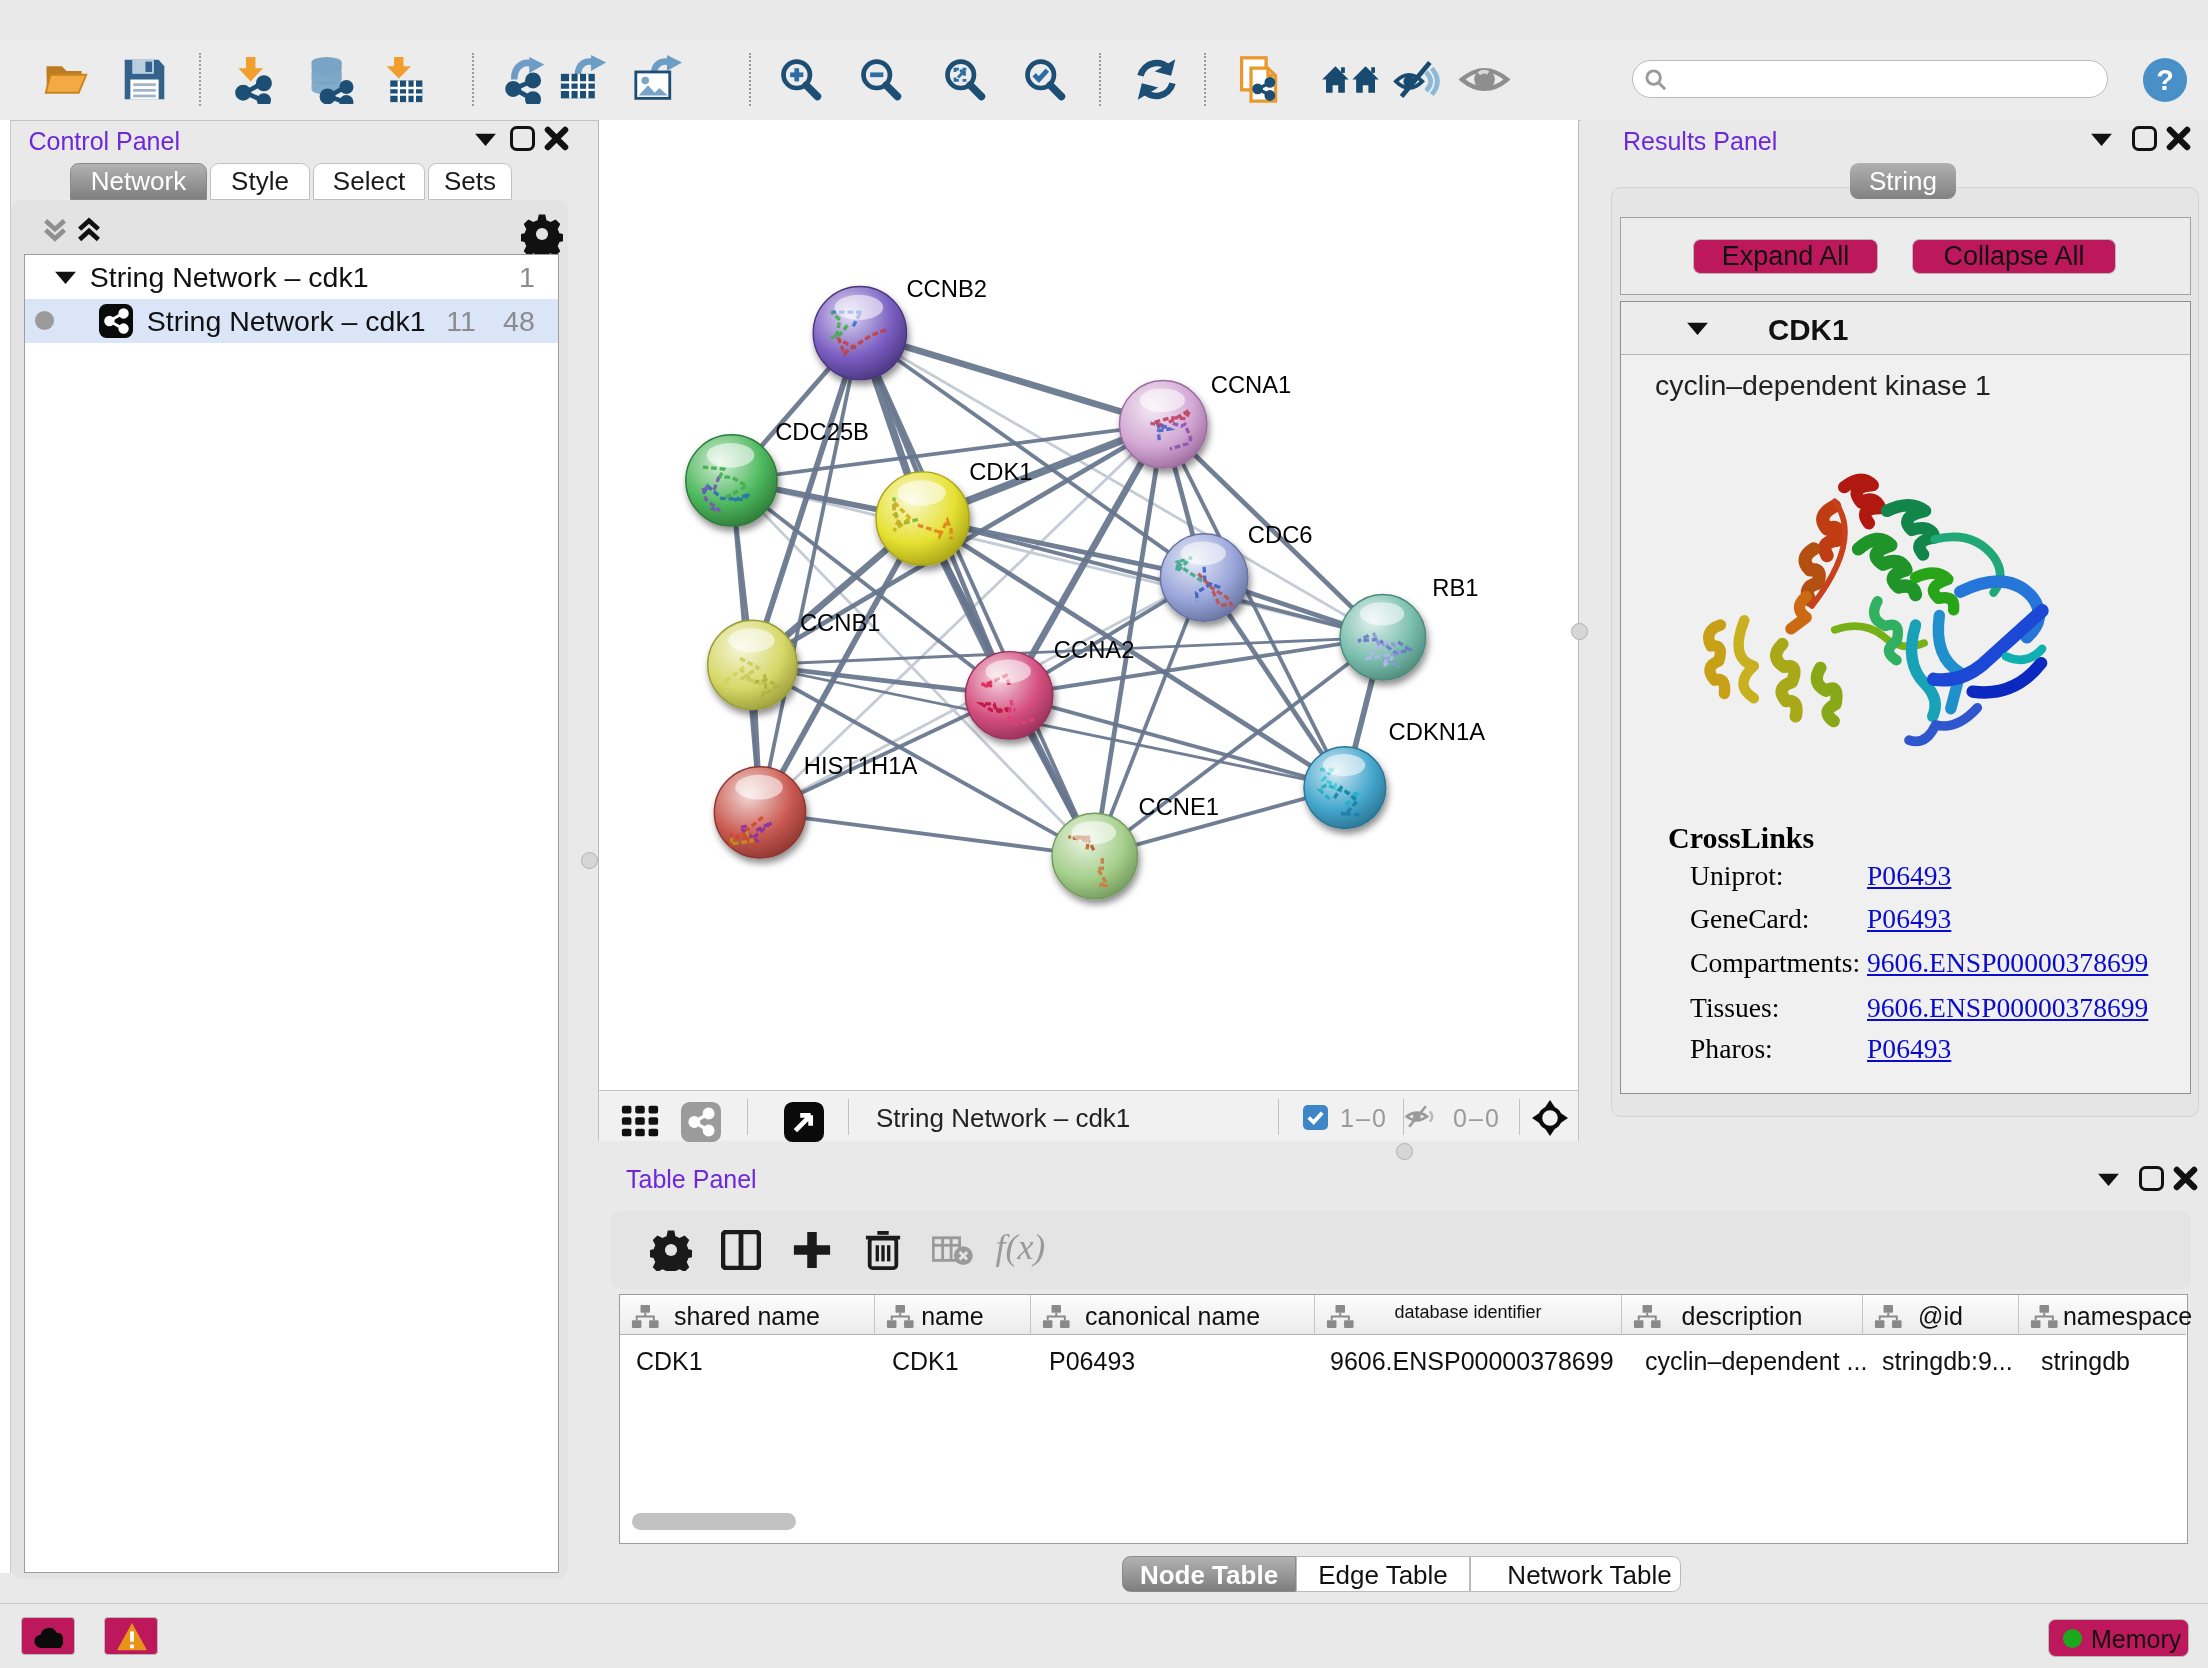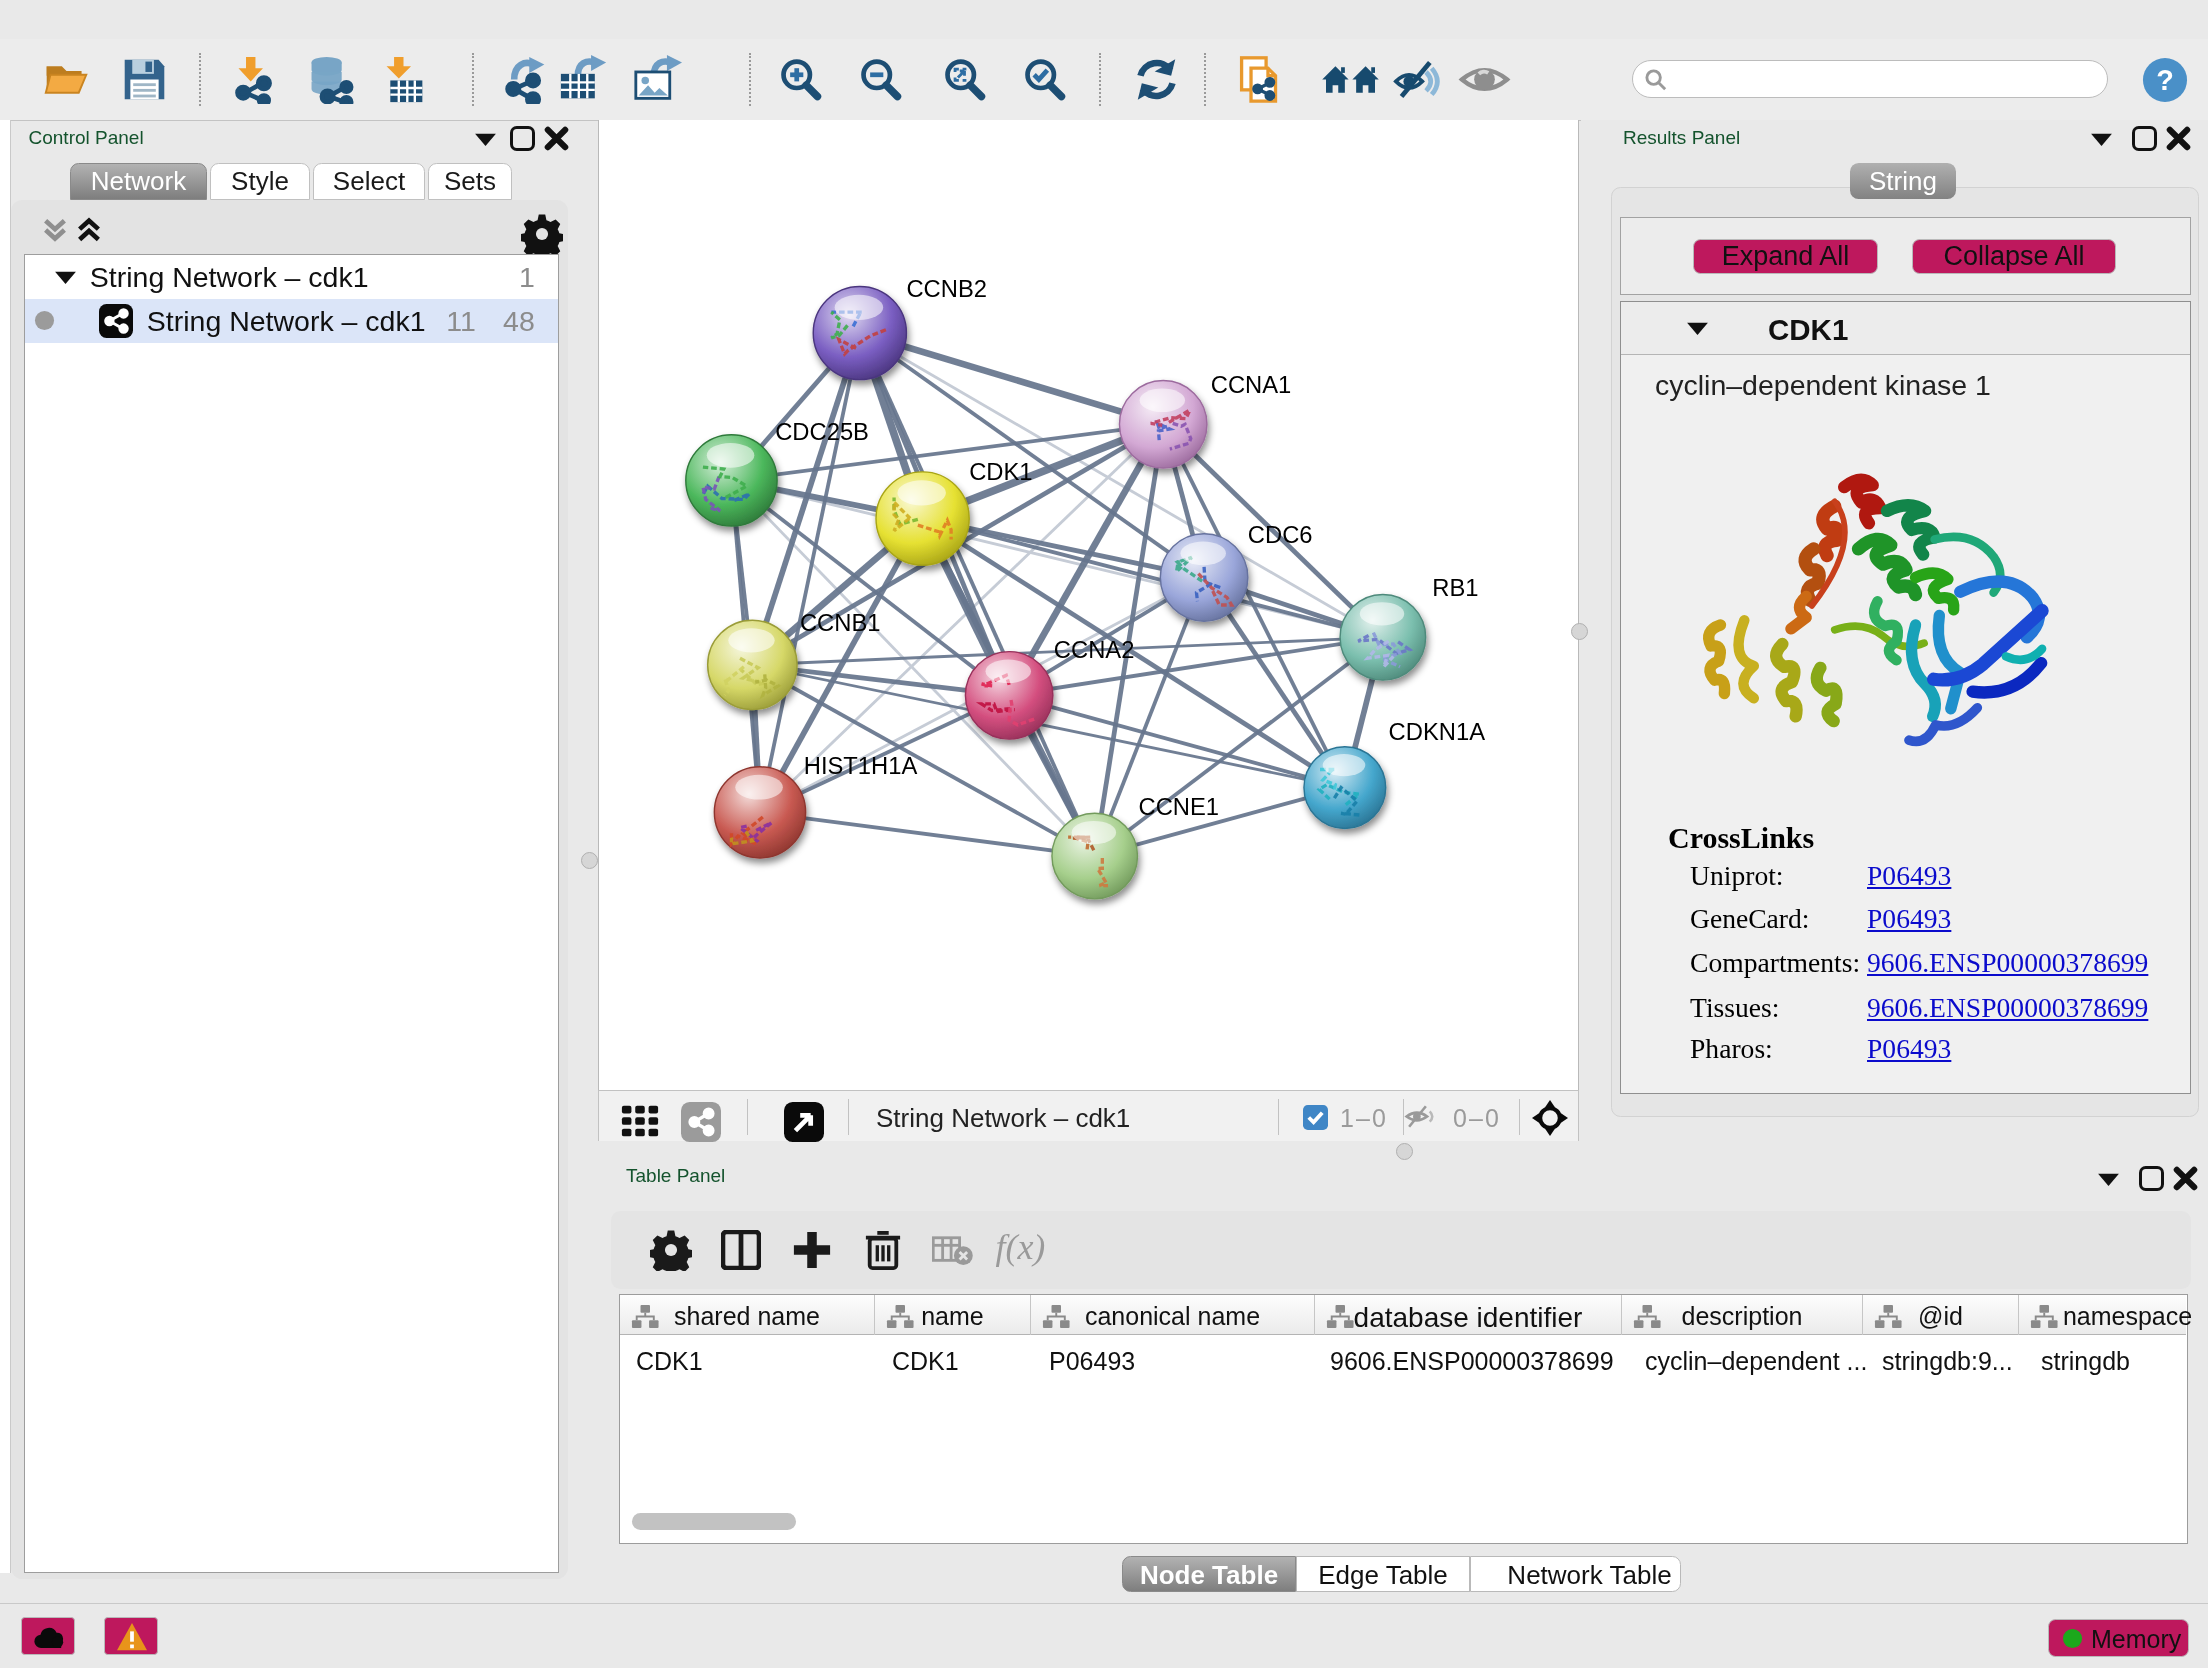--- a/index.html
+++ b/index.html
@@ -10,21 +10,21 @@
 #titlebar{position:absolute;left:0;top:0;width:2208px;height:38px;
  background:linear-gradient(#ececec,#d4d4d4);border-bottom:1px solid #a8a8a8;}
 .tl{position:absolute;top:8.6px;width:25px;height:25px;border-radius:50%;background:#96969b;border:1px solid #7e7e84;box-sizing:border-box;}
 #title{position:absolute;top:4.8px;left:0;width:100%;text-align:center;font-size:28.5px;color:#404040;font-weight:bold;}
 
 #toolbar{position:absolute;left:0;top:39px;width:2208px;height:81px;background:#ececec;border-bottom:1px solid #c3c3c3;}
 .tbi{position:absolute;top:16px;}
 .tbsep{position:absolute;top:14.3px;width:0;height:53px;border-left:2.9px dotted #9a9a9a;}
 #searchbox{position:absolute;left:1632px;top:21px;width:476px;height:38px;background:#fff;border:1.9px solid #bcbcbc;border-radius:20px;box-sizing:border-box;}
 
-.phdr{font-size:19px;color:#14532d;}
+.phdr{font-size:25px;color:#6d28d9;}
 
 #ctrlpanel{position:absolute;left:0;top:120px;width:582px;height:1482px;}
 .tab{position:absolute;top:43px;height:37px;box-sizing:border-box;border:1px solid #c0c0c0;background:#fff;
  font-size:26px;color:#1a1a1a;text-align:center;line-height:35px;border-radius:8.6px 8.6px 0 0;}
 .tabsel{background:linear-gradient(#b2b2b2,#7e7e7e);color:#fff;border-color:#8a8a8a;}
 #cp-body{position:absolute;left:11.4px;top:80px;width:557px;height:1379px;background:#e3e3e3;border-radius:11.4px;}
 #cp-list{position:absolute;left:12.4px;top:54px;width:535px;height:1319px;background:#fff;border:1.9px solid #9d9d9d;box-sizing:border-box;}
 
 #netcanvas{position:absolute;left:598px;top:120px;width:981px;height:970px;background:#fff;border-left:1px solid #b9b9b9;border-right:1px solid #b9b9b9;box-sizing:border-box;}
 #netbar{position:absolute;left:598px;top:1090px;width:981px;height:51px;background:#f1f1f1;border:1px solid #c2c2c2;border-width:1px 1px 0 1px;box-sizing:border-box;}
@@ -690,21 +690,21 @@
 </div>
 <div class="abs" style="left:695px;top:0;width:307px;height:40px;border-right:1px solid #c6c6c6;box-sizing:border-box;">
  <svg class="abs" style="left:11.4px;top:7.6px" width="28.5" height="27" viewBox="0 0 30 28">
  <g fill="#8a8a8a">
                 <rect x="10" y="2" width="10" height="8" rx="1"></rect>
                 <rect x="1" y="18" width="10" height="8" rx="1"></rect>
                 <rect x="19" y="18" width="10" height="8" rx="1"></rect>
               </g>
  <path d="M15 10 v4 M6 18 v-4 h18 v4" stroke="#8a8a8a" stroke-width="2" fill="none"></path>
 </svg>
- <div class="abs" style="left:0;top:6.7px;width:100%;text-align:center;font-size:28px;color:#111;">database identifier</div>
+ <div class="abs" style="left:0;top:6.7px;width:100%;text-align:center;font-size:18px;color:#111;">database identifier</div>
 </div>
 <div class="abs" style="left:1002px;top:0;width:241px;height:40px;border-right:1px solid #c6c6c6;box-sizing:border-box;">
  <svg class="abs" style="left:11.4px;top:7.6px" width="28.5" height="27" viewBox="0 0 30 28">
  <g fill="#8a8a8a">
                 <rect x="10" y="2" width="10" height="8" rx="1"></rect>
                 <rect x="1" y="18" width="10" height="8" rx="1"></rect>
                 <rect x="19" y="18" width="10" height="8" rx="1"></rect>
               </g>
  <path d="M15 10 v4 M6 18 v-4 h18 v4" stroke="#8a8a8a" stroke-width="2" fill="none"></path>
 </svg>

